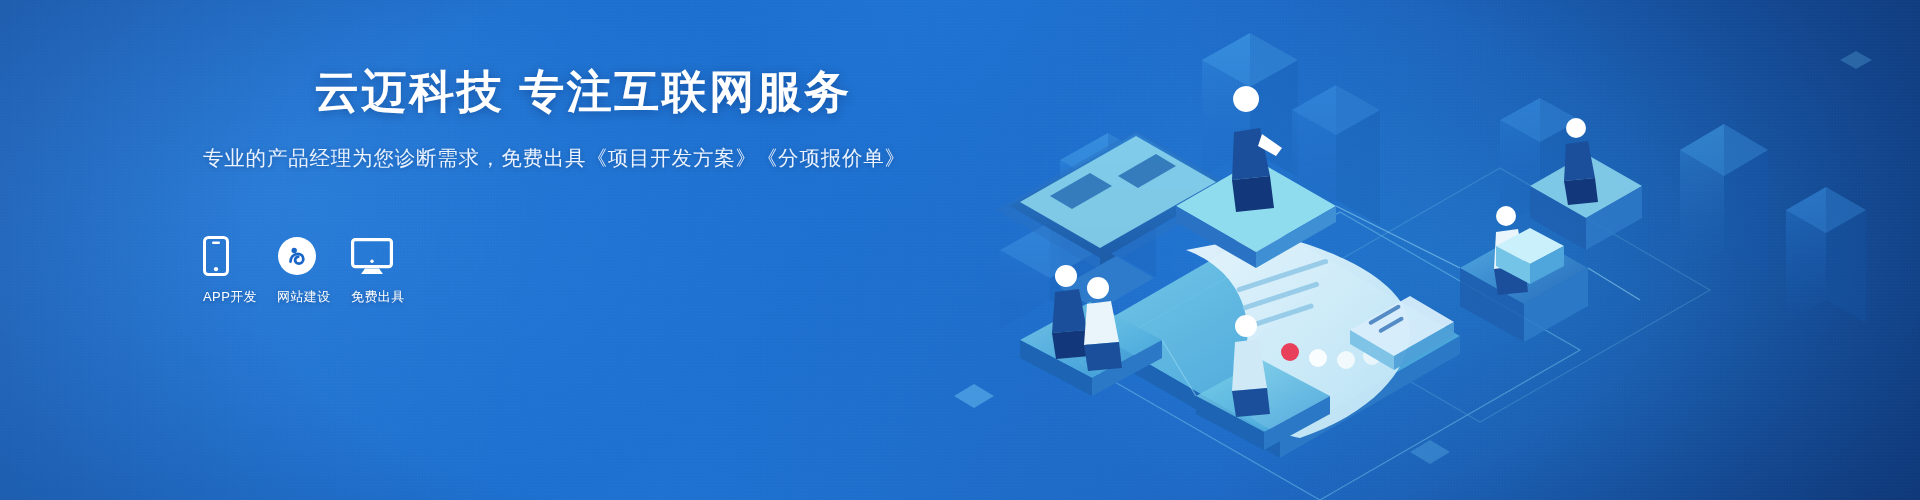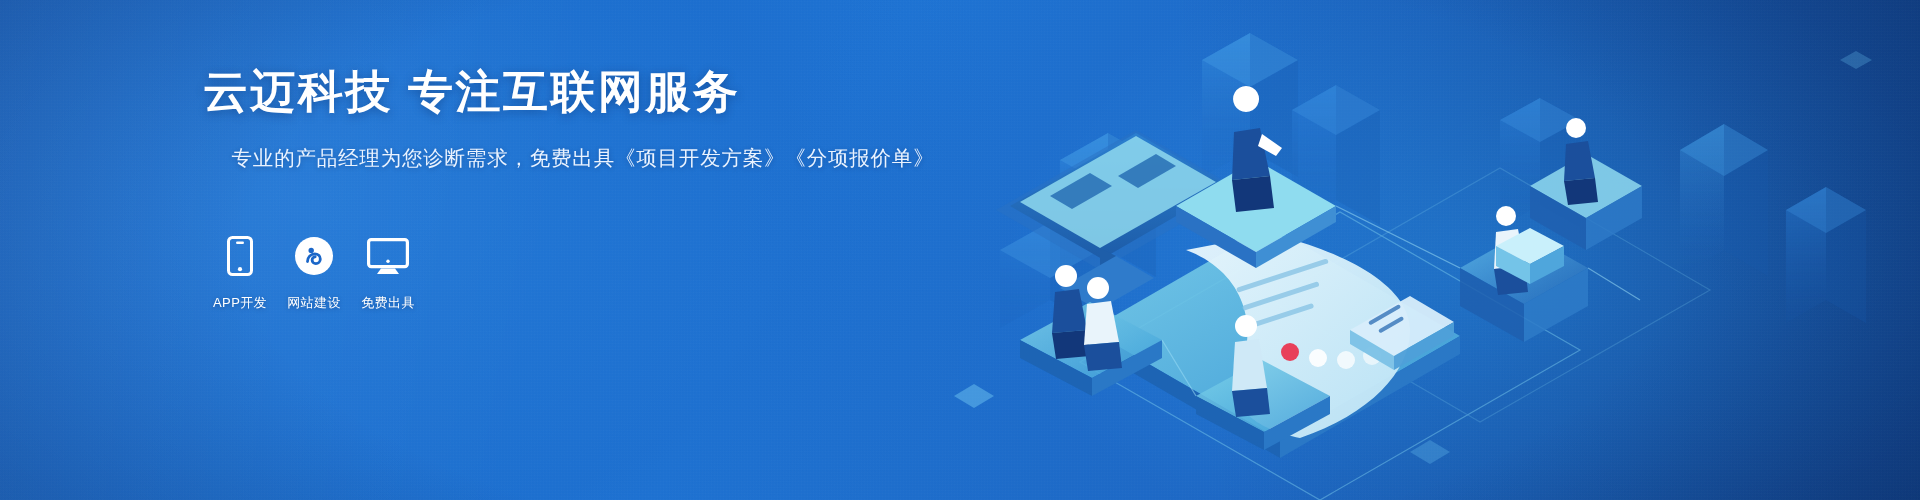--- a/index.html
+++ b/index.html
@@ -56,50 +56,50 @@
   }
   .headline {
     margin: 0;
     font-size: 45px;
     line-height: 1.15;
     font-weight: 700;
     color: #ffffff;
     letter-spacing: 2.5px;
     text-shadow: 0 2px 10px rgba(5,30,80,0.35);
     white-space: nowrap;
+    text-align: center;
   }
   .sub {
     margin: 0;
     color: #eaf3ff;
     font-size: 20.5px;
     line-height: 35px;
     letter-spacing: 0.8px;
     font-weight: 400;
     white-space: nowrap;
     text-shadow: 0 1px 5px rgba(5,30,80,0.30);
-    text-align: center;
   }
   .sub-block { margin-top: 22px; }
 
   
   .services {
     position: absolute;
     left: 203px;
     top: 232px;
     display: flex;
     align-items: flex-start;
     gap: 0px;
     z-index: 6;
   }
   .service {
     width: 74px;
     display: flex;
     flex-direction: column;
-    align-items: center;
-    gap: 18px;
+    align-items: flex-start;
+    gap: 12px;
     cursor: pointer;
   }
   .service .glyph {
     height: 44px;
     display: flex;
     align-items: flex-end;
     justify-content: center;
   }
   .service .glyph svg { display: block; }
   .service .cap {

